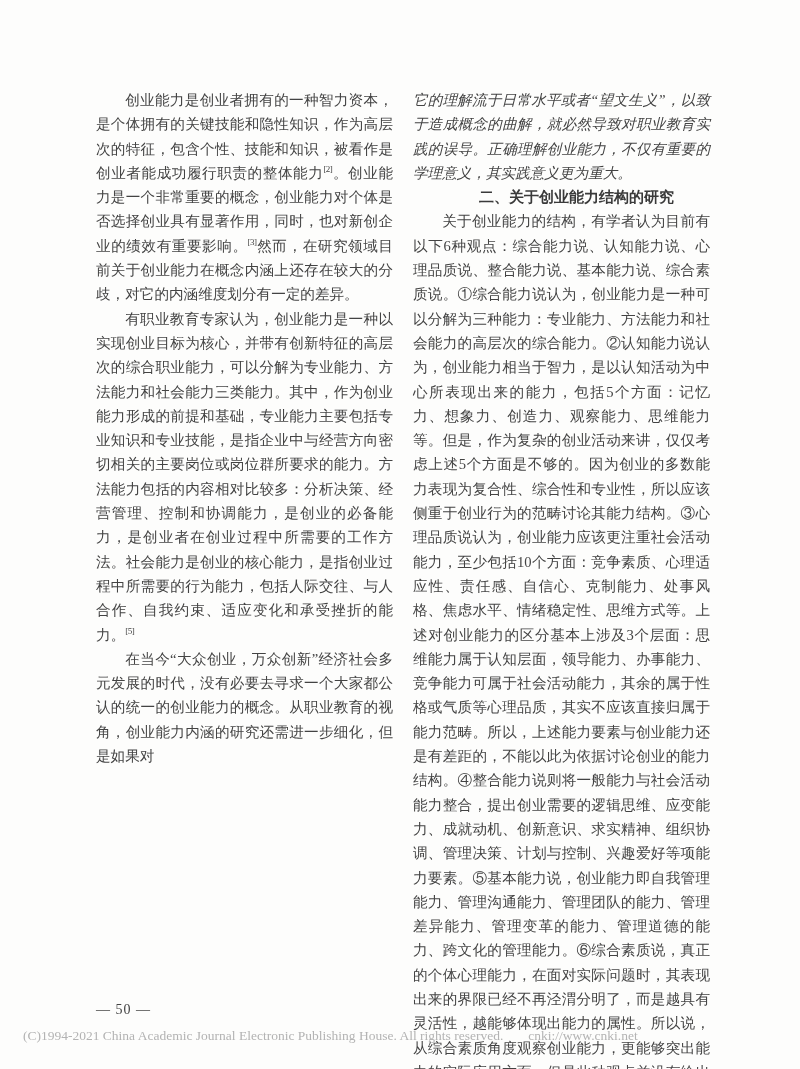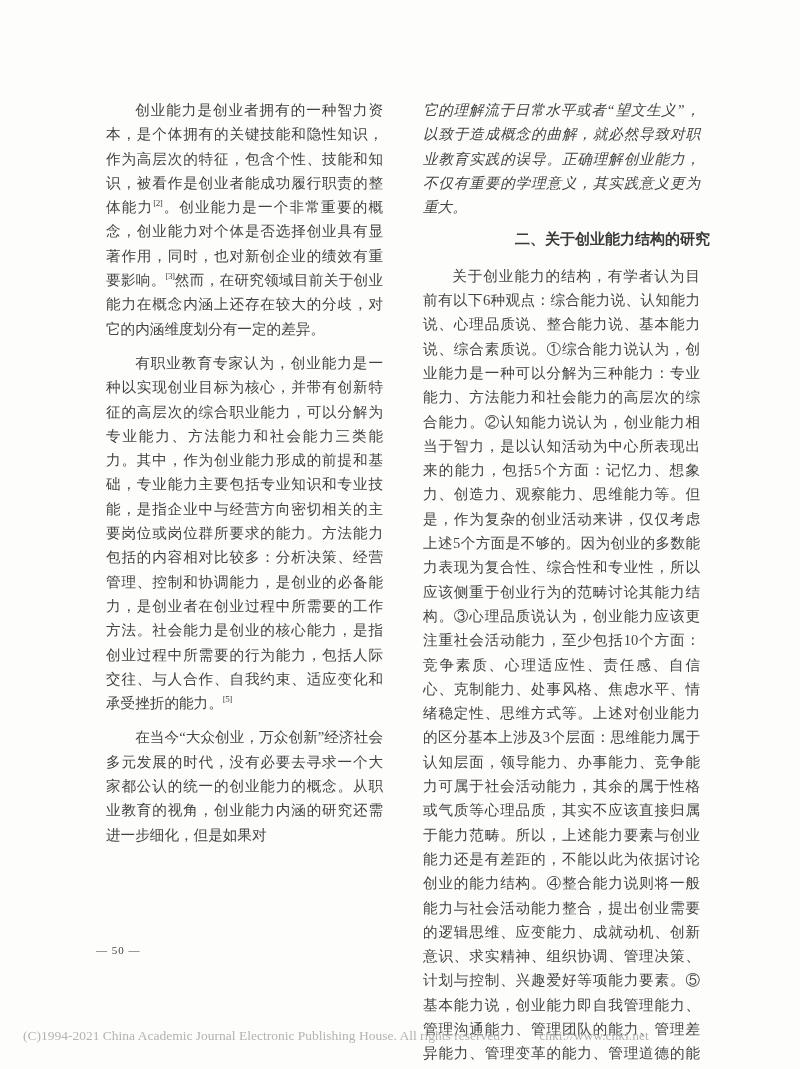--- a/index.html
+++ b/index.html
@@ -19,52 +19,52 @@
     top: 88px;
     width: 297px;
     color: #434343;
     font-size: 14.6px;
     line-height: 24.3px;
     text-align: justify;
     text-justify: inter-character;
   }
   .column-left  { left: 96px; }
   .column-right { left: 413px; }
-  .para { margin: 10px; text-indent: 2em; }
+  .para { margin: 0; text-indent: 2em; }
   .para.no-indent { text-indent: 0; font-style: italic; }
   .section-heading {
     margin: 0;
     text-indent: 2em;
-    font-family: Liberation Mono, monospace;
+    font-family: Liberation Sans, sans-serif;
     font-weight: 700;
     font-size: 15px;
     line-height: 24.3px;
     color: #3a3a3a;
-    text-align: right;
+    text-align: center;
   }
   sup.cite {
     font-size: 9px;
     line-height: 0;
     vertical-align: super;
     letter-spacing: -0.5px;
   }
   .page-number {
     position: absolute;
-    left: 96px; top: 938px;
+    left: 96px; top: 998px;
     color: #434343;
-    font-size: 11px;
+    font-size: 14px;
     line-height: 24px;
     letter-spacing: 1px;
   }
   .footer {
     position: absolute;
     left: 23px; top: 1027px;
     width: 760px;
     display: flex;
-    gap: 36px;
+    gap: 25px;
     color: #b3b3b3;
     font-size: 13.5px;
     line-height: 18px;
     font-family: "Liberation Serif", "DejaVu Serif", serif;
     white-space: nowrap;
   }
 </style>
 </head>
 <body>
 

